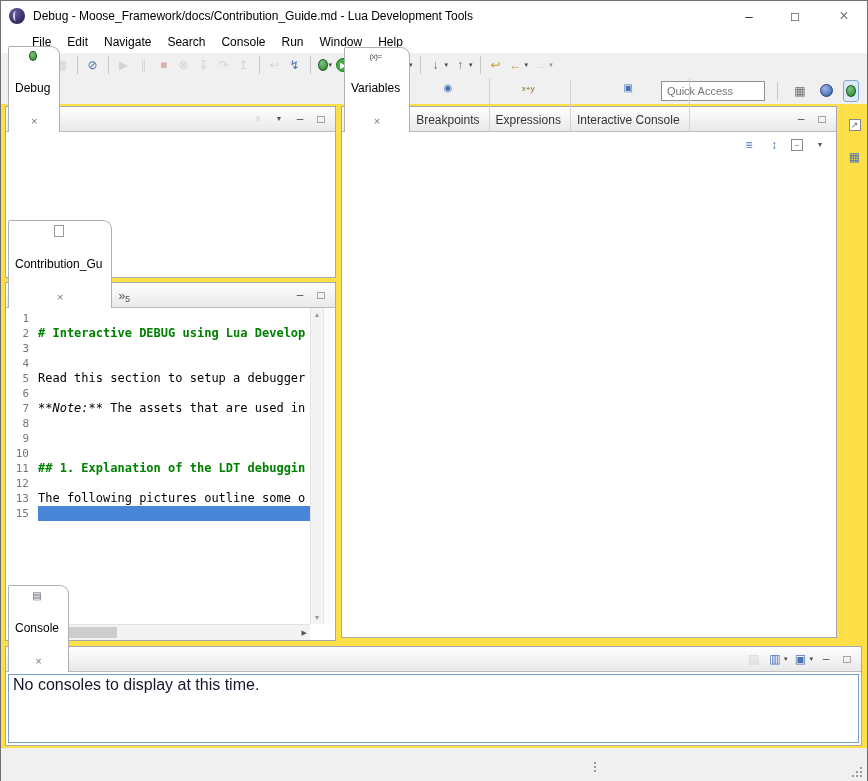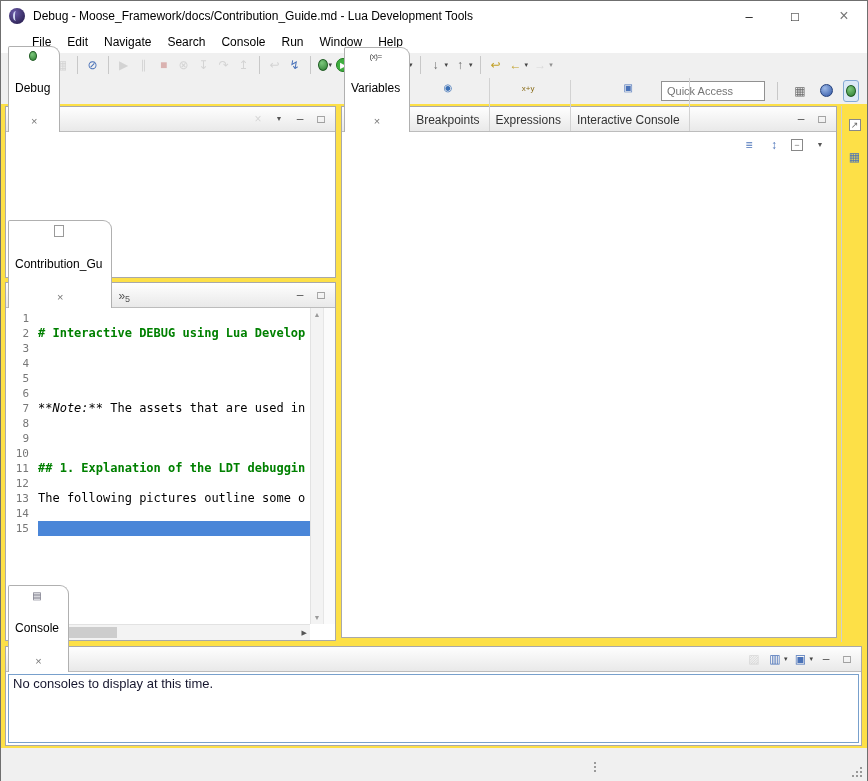--- a/index.html
+++ b/index.html
@@ -101,21 +101,21 @@
   .overview { position:absolute; right:0; top:0; bottom:16px; width:12px; background:#fbfbfb;
               border-left:1px solid #e6e6e6; }
   .hscroll { position:absolute; left:36px; right:25px; bottom:0; height:16px; background:#f3f3f3;
              border-top:1px solid #e2e2e2; display:flex; align-items:center; font-size:7px; color:#555;
              padding:0 3px; }
   .htrack { flex:1; height:100%; position:relative; }
   .hthumb { position:absolute; left:12px; top:2px; height:11px; width:55px; background:#cdcdcd; }
 
   
   .cbox { position:absolute; left:2px; right:2px; top:27px; bottom:2px; border:1px solid #78a0cc;
-          background:#fff; padding:1px 4px; font-size:13px; color:#16162e; }
+          background:#fff; padding:1px 4px; font-size:16px; color:#16162e; }
 
   
   .trimbar { position:absolute; right:0; top:2px; width:26px; height:536px; border-left:1px solid #cfcfcf;
              display:flex; flex-direction:column; align-items:center; gap:10px; padding-top:8px; }
 
   
   .statusbar { height:34px; position:relative; background:#f0f0f0; }
   .sash-dots { position:absolute; left:592px; top:14px; width:4px; height:12px; }
   .sash-dots::before { content:""; position:absolute; left:1px; top:0; width:2px; height:2px;
         background:#9a9a9a; box-shadow:0 4px 0 #9a9a9a, 0 8px 0 #9a9a9a; }
@@ -310,20 +310,21 @@
             </div>
             <div class="row">
               <span class="ln">3</span>
               <span class="code"></span>
             </div>
             <div class="row">
               <span class="ln">4</span>
             </div>
             <div class="row">
               <span class="ln">5</span>
+              <span class="code"><span>Read this section to setup a debugger</span></span>
             </div>
             <div class="row">
               <span class="ln">6</span>
               <span class="code"></span>
             </div>
             <div class="row">
               <span class="ln">7</span>
               <span class="code"><span class="em">**Note:**</span><span> The assets that are used in</span></span>
             </div>
             <div class="row">
@@ -341,24 +342,20 @@
               <span class="ln">11</span>
               <span class="code"><span class="h">## 1. Explanation of the LDT debuggin</span></span>
             </div>
             <div class="row">
               <span class="ln">12</span>
               <span class="code"></span>
             </div>
             <div class="row">
               <span class="ln">13</span>
               <span class="code"><span>The following pictures outline some o</span></span>
-            </div>
-            <div class="row">
-              <span class="ln">14</span>
-              <span class="code"></span>
             </div>
             <div class="row">
               <span class="ln">15</span>
               <span class="code selbar"></span>
             </div>
           </div>
         <div class="vscroll">
           <span>▲</span>
           <span class="strack"></span>
           <span>▼</span>

